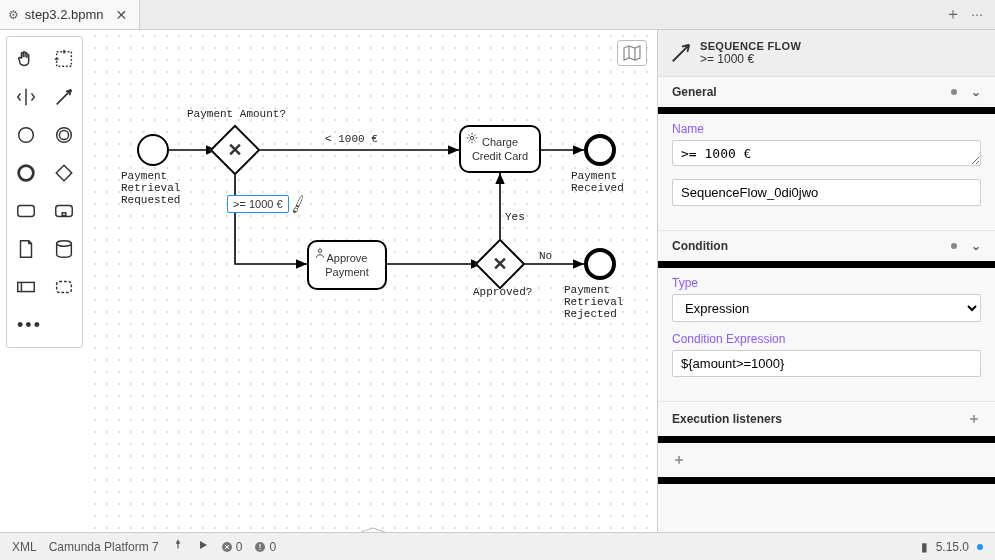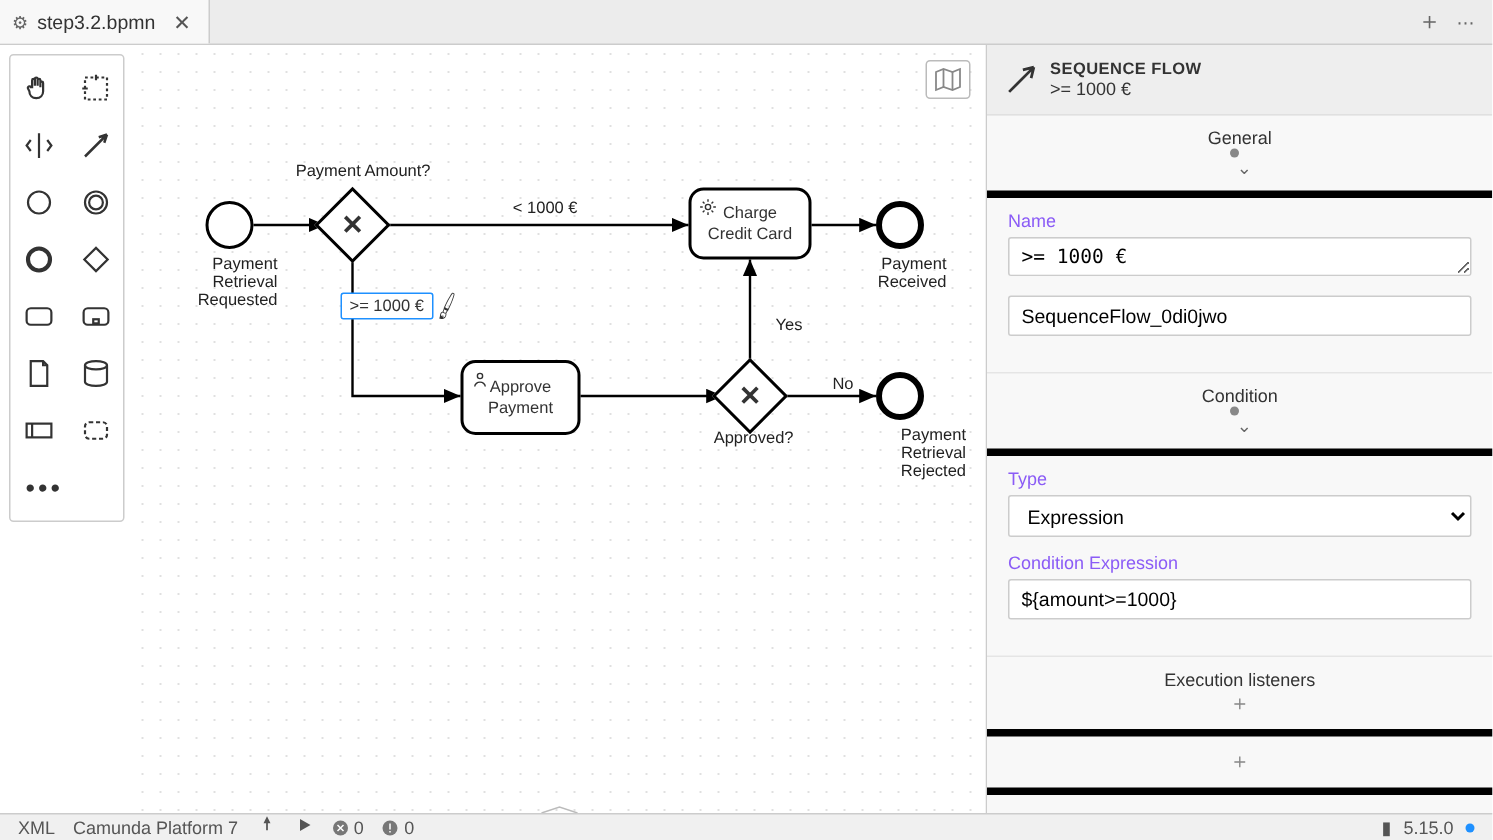--- a/index.html
+++ b/index.html
@@ -20,36 +20,36 @@
 .canvas { flex: 1; position: relative; background: #fff; }
 .canvas.dotted { background-image: radial-gradient(circle, #e0e0e0 1px, transparent 1px); background-size: 12px 12px; }
 .minimap { position: absolute; top: 10px; right: 10px; width: 30px; height: 26px; border: 1px solid #bbb; border-radius: 3px; background: #fff; display: flex; align-items: center; justify-content: center; }
 .drag-handle { position: absolute; bottom: 4px; left: 50%; transform: translateX(-50%); width: 40px; height: 6px; }
 
 .props { width: 338px; background: #f8f8f8; border-left: 1px solid #ccc; display: flex; flex-direction: column; overflow-y: auto; }
 .props-header { display: flex; align-items: center; gap: 8px; padding: 10px 12px; background: #eee; border-bottom: 1px solid #e0e0e0; }
 .props-header .arrow { width: 22px; height: 22px; }
 .props-header .ht { font-weight: 700; font-size: 11px; letter-spacing: 0.3px; }
 .props-header .hs { font-size: 12px; }
-.section-head { display: flex; align-items: center; padding: 8px 14px; border-bottom: 5px solid #000000; font-weight: 400; cursor: pointer; flex-direction: column; }
+.section-head { display: flex; align-items: center; padding: 8px 14px; border-bottom: 7px solid #000000; font-weight: 700; cursor: pointer; }
 .section-head .title { flex: 1; }
 .section-head .dot { width: 6px; height: 6px; border-radius: 50%; background: #888; margin-right: 8px; }
 .section-head .plus { font-size: 14px; color: #888; }
 .section-head .chev { font-size: 12px; color: #666; margin-left: 6px; }
 .section-body { padding: 8px 14px 14px; border-bottom: 1px solid #e5e5e5; }
 .field-label { font-size: 12px; margin-bottom: 4px; display: block; color: #8b5cf6; }
 .field { width: 100%; padding: 5px 8px; border: 1px solid #ccc; border-radius: 2px; background: #fff; font-size: 13px; margin-bottom: 10px; }
 textarea.field { resize: both; height: 26px; }
 select.field { height: 28px; }
 
-.statusbar { height: 18px; background: #f0f0f0; border-top: 1px solid #ccc; display: flex; align-items: center; padding: 0 12px; gap: 12px; font-size: 12px; color: #555; }
+.statusbar { height: 28px; background: #f0f0f0; border-top: 1px solid #ccc; display: flex; align-items: center; padding: 0 12px; gap: 12px; font-size: 12px; color: #555; }
 .statusbar .ver { margin-left: auto; display: flex; align-items: center; gap: 8px; }
 .blue-dot { width: 6px; height: 6px; border-radius: 50%; background: #1e90ff; display: inline-block; }
 
-.bpmn-label { position: absolute; font-size: 11px; text-align: right; color: #222; }
+.bpmn-label { position: absolute; font-size: 11px; text-align: left; color: #222; font-family: Liberation Mono, monospace; }
 .selected-label { position: absolute; border: 1px solid #1e90ff; background: #fff; font-size: 11px; padding: 2px 5px; border-radius: 2px; }
 .task-box { position: absolute; border: 2px solid #000; border-radius: 10px; background: #fff; display: flex; align-items: center; justify-content: center; font-size: 11px; text-align: center; padding: 8px; line-height: 1.3; }
 .task-corner { position: absolute; top: 4px; left: 4px; }
 .event-circle { position: absolute; border: 2px solid #000; border-radius: 50%; background: #fff; }
 .event-circle.thick { border-width: 4px; }
 .gateway { position: absolute; width: 36px; height: 36px; }
 .gateway::before { content: ""; position: absolute; inset: 0; border: 2px solid #000; transform: rotate(45deg); background: #fff; }
 .gateway span { position: absolute; inset: 0; display: flex; align-items: center; justify-content: center; font-size: 18px; font-weight: 700; z-index: 1; }
 </style>
 </head>

